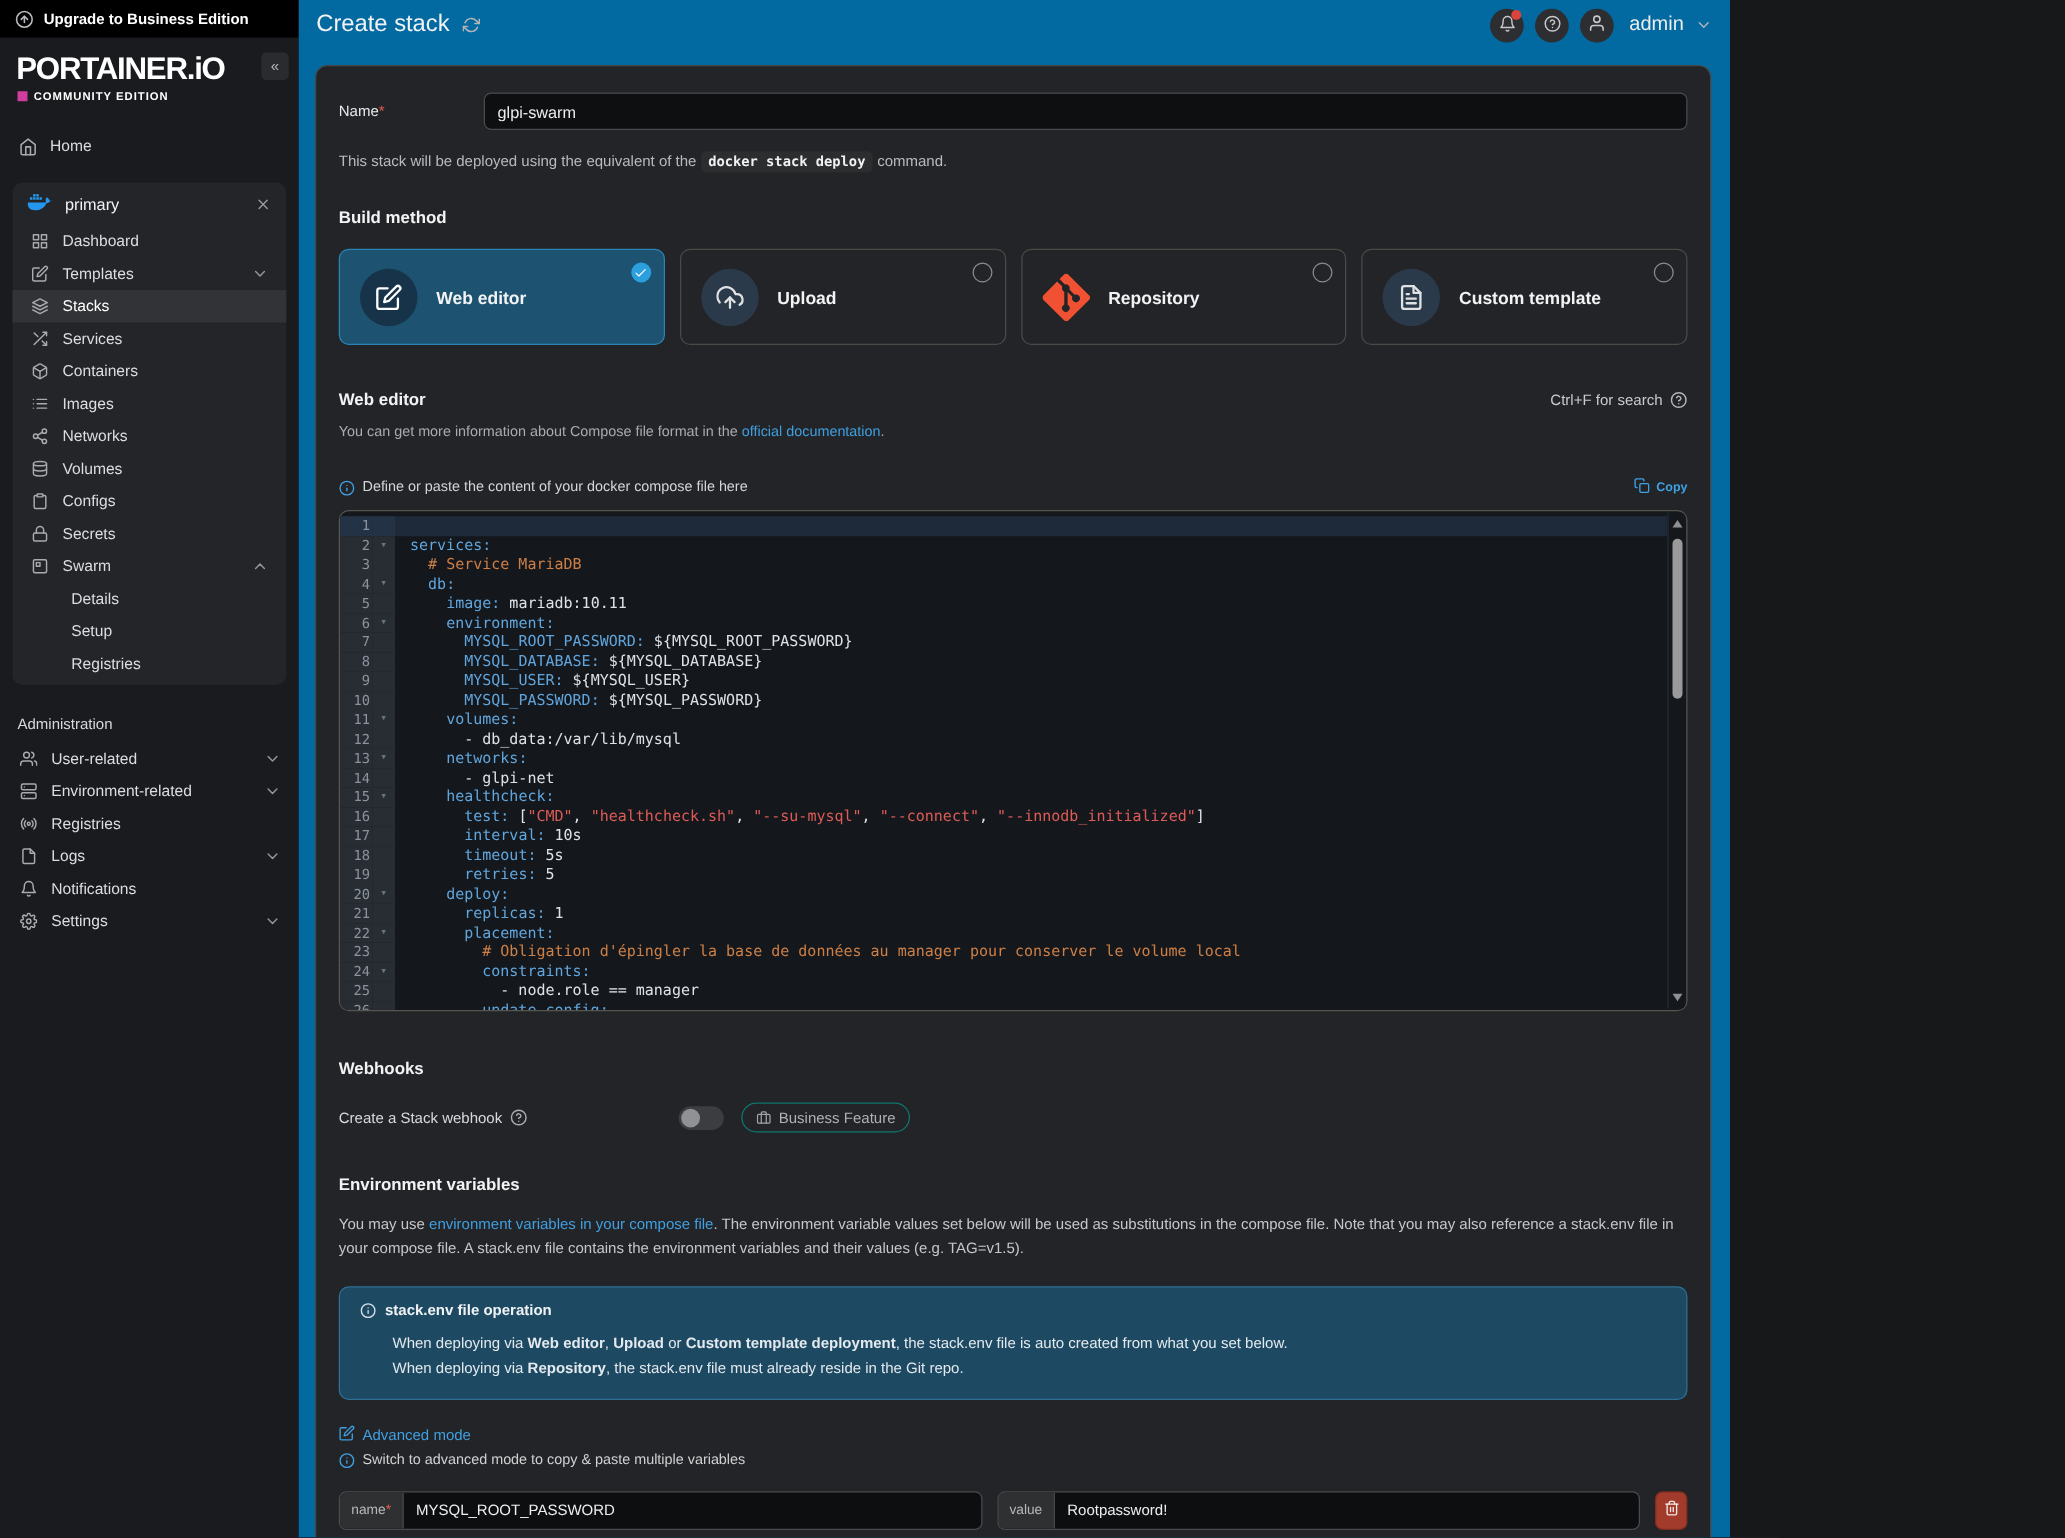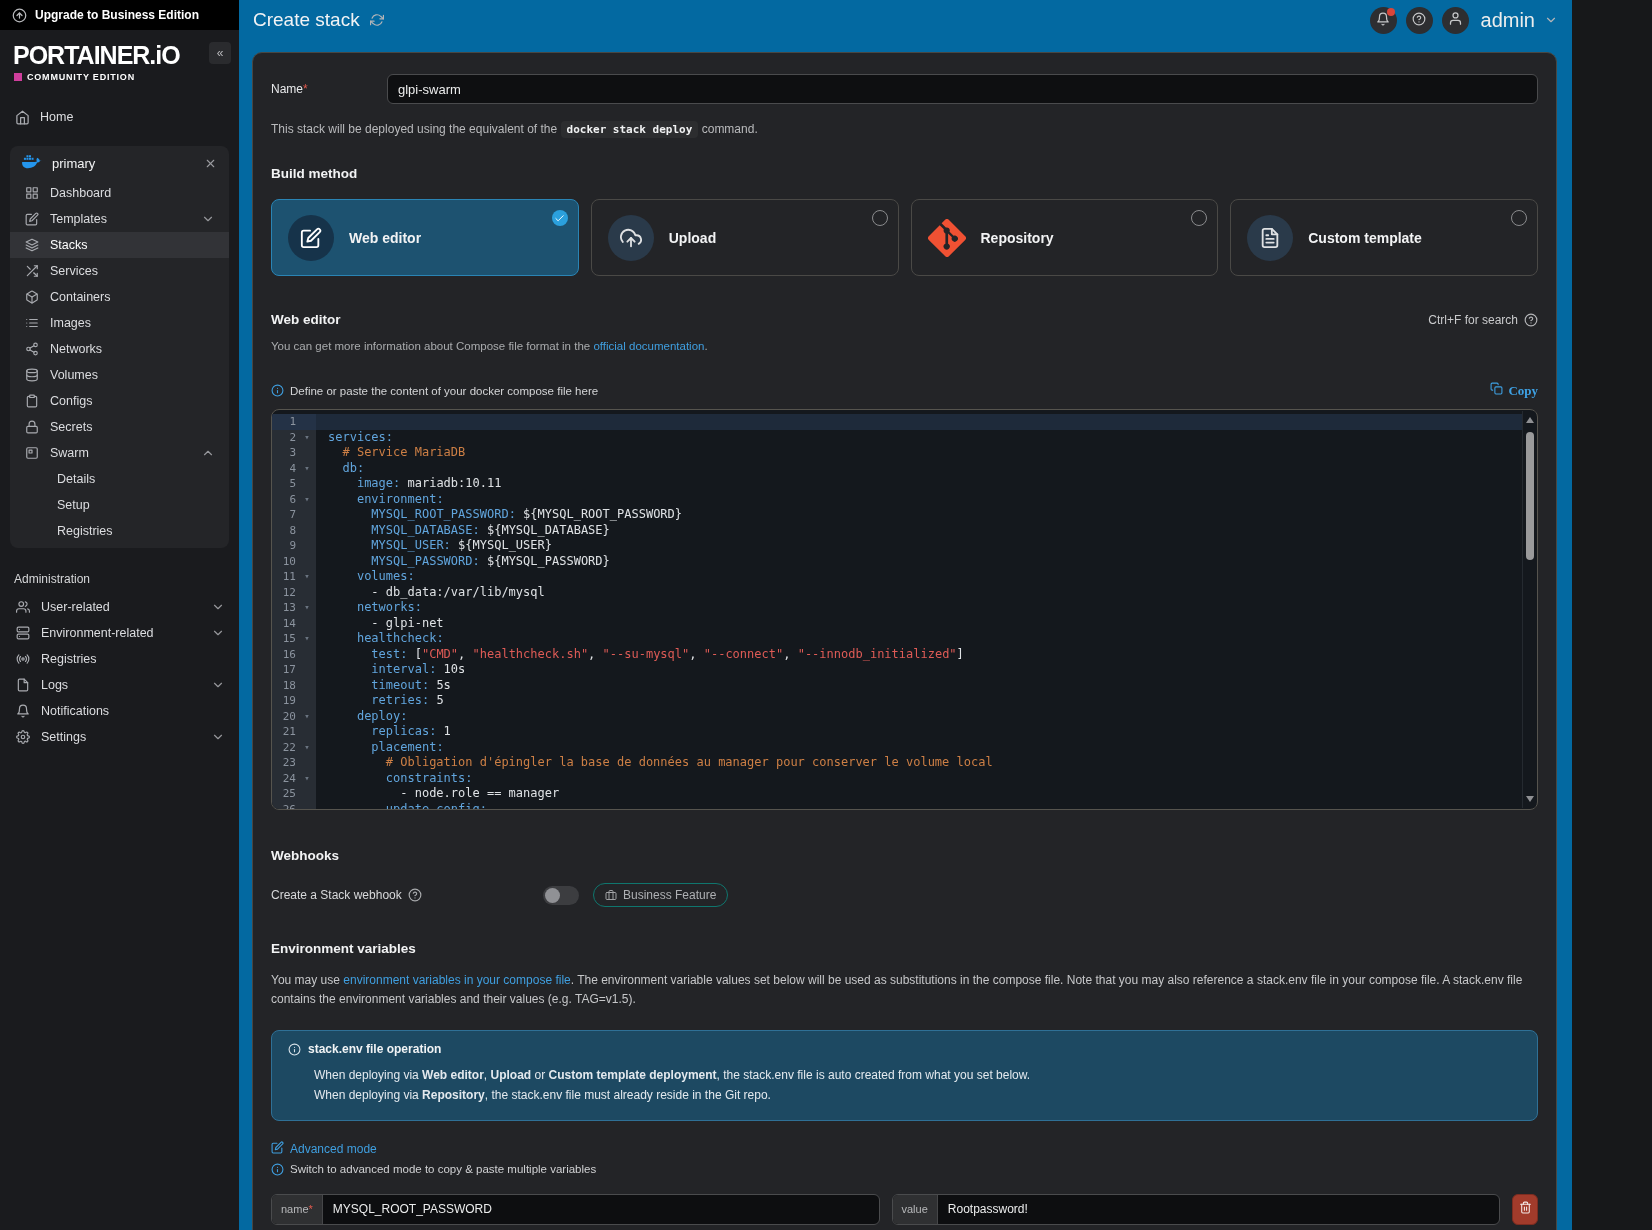--- a/index.html
+++ b/index.html
@@ -1,18 +1,18 @@
 <!DOCTYPE html>
 <html><head>
 <meta charset="utf-8">
 <style>
   * { margin:0; padding:0; box-sizing:border-box; }
   html,body { width:1652px; height:1230px; overflow:hidden; }
   body { font-family:"Liberation Sans", sans-serif; background:#17181a; color:#e4e5e7; font-size:12px; }
-  .app { display:flex; width:1572px; height:1230px; }
+  .app { display:flex; width:1384px; height:1230px; }
 
   
   .sidebar { width:239px; min-width:239px; background:#1a1b1e; display:flex; flex-direction:column; }
   .upgrade-bar { height:30px; background:#000; display:flex; align-items:center; gap:8px; padding:0 12px; color:#fff; font-weight:700; font-size:12px; cursor:pointer; }
   .upgrade-bar .ic { color:#b9babd; display:flex; }
   .logo-row { display:flex; align-items:flex-start; padding:12px 8px 0 13px; }
   .logo-title { font-size:25px; font-weight:800; letter-spacing:-1px; color:#fff; line-height:26px; }
   .collapse-btn { margin-left:auto; width:22px; height:22px; background:#2a2b2e; border-radius:4px; color:#b6b7ba; display:flex; align-items:center; justify-content:center; font-size:12px; cursor:pointer; }
   .edition-row { display:flex; align-items:center; gap:5px; padding:4px 0 0 14px; }
   .edition-sq { width:8px; height:8px; background:#cf3e9c; }
@@ -30,21 +30,21 @@
   .sidebar .root-items .sb-item { padding:0 14px 0 15px;align-items:center; }
 
   
   .main { flex:1; display:flex; flex-direction:column; background:#0369a1; min-width:0; }
   .topbar { height:40px; display:flex; align-items:center; padding:0 14px; }
   .page-title { font-size:19px; font-weight:500; color:#f2f3f5; }
   .refresh { margin-left:10px; color:#b4b5b8; display:flex; cursor:pointer; }
   .top-right { margin-left:auto; display:flex; align-items:center; gap:9px; }
   .circle-btn { width:27px; height:27px; border-radius:50%; background:#2d2e31; display:flex; align-items:center; justify-content:center; color:#c6c7c9; cursor:pointer; position:relative; }
   .circle-btn.bell::after { content:""; position:absolute; top:1px; right:2px; width:8px; height:8px; border-radius:50%; background:#d9453a; }
-  .user-name { font-size:20px; color:#eceded; margin-left:3px; cursor:pointer; }
+  .user-name { font-size:16px; color:#eceded; margin-left:3px; cursor:pointer; }
   .user-chev { color:#b4b5b8; display:flex; cursor:pointer; }
 
   .content { flex:1; padding:12px 15px 0 13px; overflow:hidden; }
   .card { background:#232427; border:1px solid #484743; border-radius:10px; padding:21px 18px 30px 18px; height:1400px; }
 
   .name-row { display:flex; align-items:center; }
   .name-label { width:116px; font-size:12px; font-weight:400; color:#e8e9eb; }
   .req { color:#e25a4e; }
   .text-input { background:#0e0f11; border:1px solid #4a4b4d; border-radius:6px; height:30px; color:#eceded; font-size:13px; padding:0 10px; font-family:"Liberation Sans",sans-serif; outline:none; }
   .name-input { flex:1; }
@@ -63,21 +63,21 @@
   .m-check { position:absolute; top:10px; right:10px; width:16px; height:16px; border-radius:50%; background:#2ba0dd; color:#fff; display:flex; align-items:center; justify-content:center; }
 
   .we-head-row { display:flex; align-items:center; margin-top:36px; }
   .we-search { margin-left:auto; display:flex; align-items:center; gap:6px; color:#c9cacc; font-size:12px; }
   .we-search .ic { color:#b4b5b8; display:flex; }
   .doc-line { margin-top:13px; font-size:11.5px; color:#a9abad; }
   a.lnk { color:#3f9fe0; text-decoration:none; cursor:pointer; }
   .define-row { margin-top:30px; display:flex; align-items:center; }
   .define-left { display:flex; align-items:center; gap:6px; font-size:11.5px; color:#d4d5d7; }
   .define-left .ic { color:#3f9fe0; display:flex; }
-  .copy-btn { margin-left:auto; display:flex; align-items:center; gap:5px; color:#3ea1e4; font-size:13px; font-weight:600; cursor:pointer;font-family:Liberation Serif, serif; }
+  .copy-btn { margin-left:auto; display:flex; align-items:center; gap:5px; color:#3ea1e4; font-size:10px; font-weight:600; cursor:pointer; }
 
   
   .editor { margin-top:10px; height:401px; border:1px solid #56544e; border-radius:8px; background:#14181d; position:relative; overflow:hidden; }
   .ed-lines { position:absolute; inset:1px 15px 0 0; overflow:hidden; padding-top:3px; font-family:"DejaVu Sans Mono",monospace; font-size:12px; line-height:15.5px; }
   .ed-row { display:flex; height:15.5px; white-space:pre; }
   .ed-num { width:26px; text-align:right; color:#8b939e; background:#282d34; flex-shrink:0; font-size:11px; padding-right:2px; }
   .ed-fold { width:18px; background:#282d34; flex-shrink:0; color:#6a7480; font-size:9px; text-align:center; line-height:15px; }
   .ed-text { padding-left:12px; color:#dfe2e5; }
   .ed-row.active { background:#1e2a3a; }
   .ed-row.active .ed-num, .ed-row.active .ed-fold { background:#243246; }

